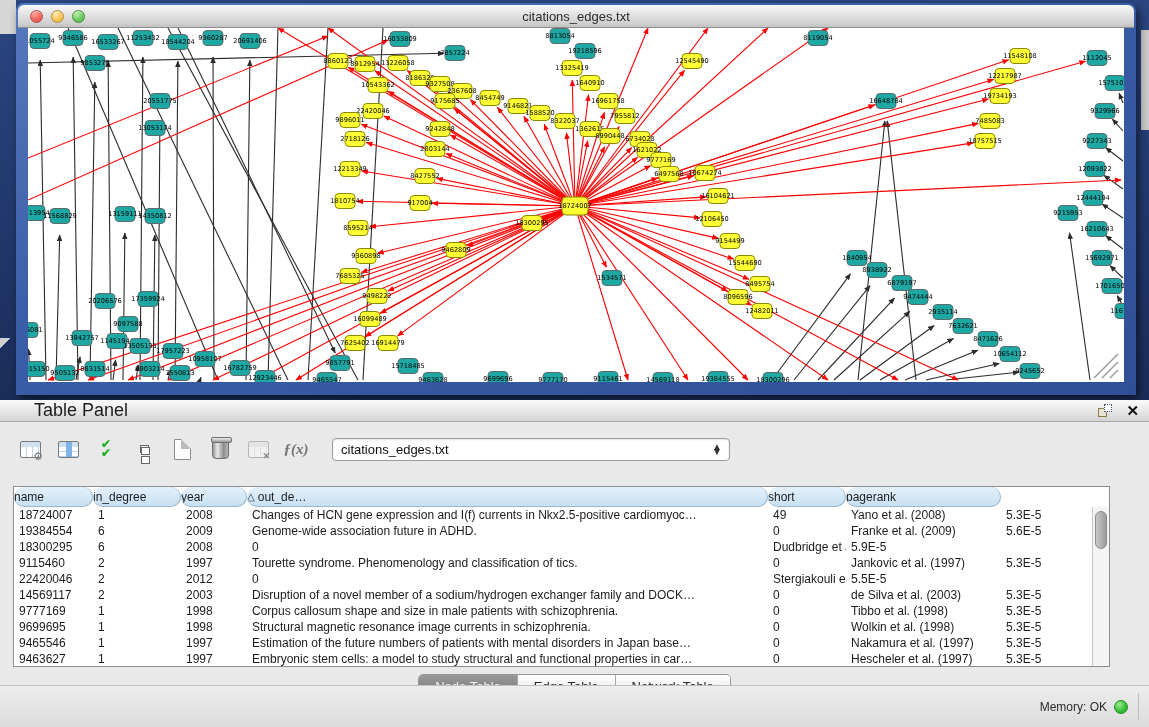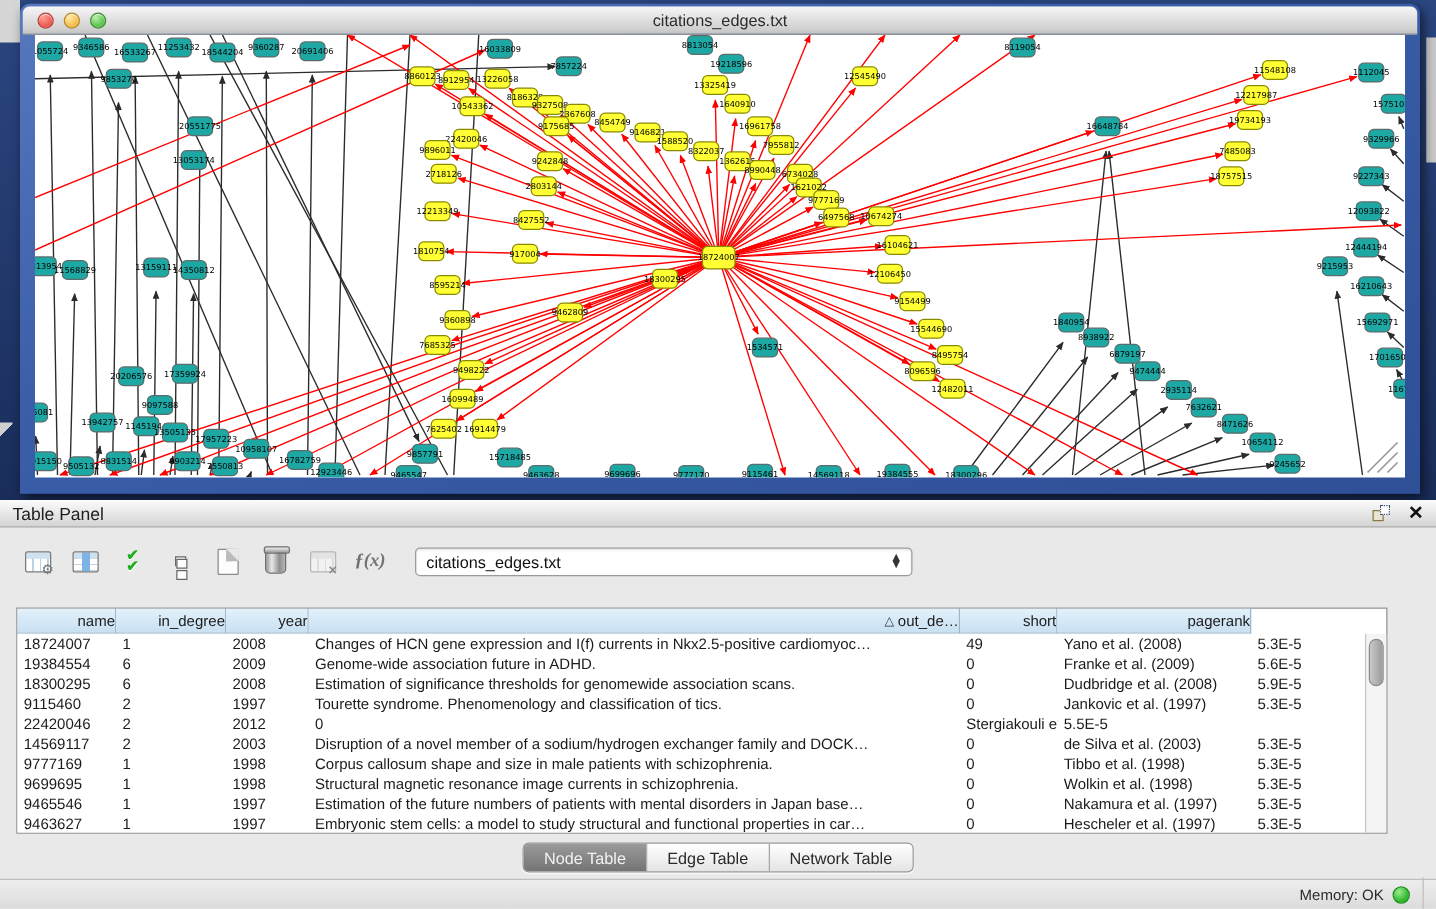--- a/index.html
+++ b/index.html
@@ -26,21 +26,21 @@
   .light.yellow{ background:radial-gradient(circle at 35% 30%, #ffe9a8,#f5bf4f 60%); border:1px solid #b28a29;}
   .light.green { background:radial-gradient(circle at 35% 30%, #b8f0a8,#61c455 60%); border:1px solid #3e8f33;}
   .win-title { position:absolute; left:0; right:0; text-align:center; font-size:13px; color:#2b2b2b; }
   .net-canvas { position:absolute; left:12px; top:25px; width:1096px; height:354px; background:#ffffff; overflow:hidden; }
   .net-canvas svg { display:block; }
 
   
   .table-panel { position:absolute; left:0; top:400px; width:1149px; height:327px; background:#e9e9e9; }
   .panel-header { height:22px; background:linear-gradient(#fbfbfb,#d4d4d4); border-bottom:1px solid #a8a8a8;
     display:flex; align-items:center; padding:0 10px; }
-  .panel-title { font-size:14px; color:#1d1d1d; }
+  .panel-title { font-size:18px; color:#1d1d1d;margin-left:24px; }
   .ph-actions { margin-left:auto; display:flex; align-items:center; gap:14px; }
   .float-ic { position:relative; width:14px; height:13px; }
   .float-ic .b1 { position:absolute; left:0; top:4px; width:9px; height:9px; border:1.5px solid #8a7a4a; background:#e9e4d2;}
   .float-ic .b2 { position:absolute; right:0; top:0; width:8px; height:8px; border:1.5px dotted #3c4f6e; background:#fff;}
   .close-ic { font-size:15px; font-weight:bold; color:#111; line-height:1; }
 
   .toolbar { display:flex; align-items:center; gap:10px; padding:14px 0 8px 16px; }
   .tbtn { width:28px; height:26px; display:flex; align-items:center; justify-content:center; position:relative; }
   .mini-table { width:21px; height:17px; border:1px solid #7a7a7a; background:
       linear-gradient(#cfe0ef,#cfe0ef) top/100% 5px no-repeat,
@@ -66,38 +66,38 @@
   .dropdown { margin-left:12px; width:398px; height:23px; background:#fff; border:1px solid #9b9b9b; border-radius:4px;
      display:flex; align-items:center; padding:0 8px; font-size:13px; color:#111;
      box-shadow:inset 0 1px 2px rgba(0,0,0,.12); }
   .dropdown .stepper { margin-left:auto; font-size:10px; color:#333; letter-spacing:-1px; line-height:.55; text-align:center;}
 
   .grid-wrap { position:absolute; left:13px; top:86px; width:1097px; height:181px; background:#fff;
      border:1px solid #8e8e8e; }
   .hdr-row, .data-row { display:grid; grid-template-columns:79px 88px 66px 521px 78px 155px 92px; }
   .hdr-row { height:20px; }
   .hdr-cell { background:linear-gradient(#e3f1fb,#c8e0f2); border-right:1px solid #9ab7cc; border-bottom:1px solid #9ab7cc;
-     font-size:12px; color:#1c1c1c; display:flex; align-items:center; justify-content:flex-end; overflow:hidden; white-space:nowrap;}
+     font-size:12px; color:#1c1c1c; display:flex; align-items:center; justify-content:flex-start; overflow:hidden; white-space:nowrap;border-radius:10px;}
   .hdr-cell .tri { font-size:10px; margin-right:3px; color:#234; }
   .rows { position:absolute; left:0; top:20px; right:17px; bottom:0; overflow:hidden; background:#fff;}
   .data-row { height:16px; }
   .cell { font-size:12px; color:#1b1b1b; white-space:nowrap; overflow:hidden; padding:0 4px 0 5px; line-height:16px; }
   .vscroll { position:absolute; right:0; top:20px; width:17px; bottom:0; background:#f4f4f4; border-left:1px solid #c6c6c6;}
   .vthumb { position:absolute; left:2px; right:2px; top:4px; height:38px; border-radius:7px;
      background:linear-gradient(90deg,#c9c9c9,#9c9c9c); border:1px solid #8d8d8d;}
 
   .tabbar { position:absolute; left:0; right:0; top:271px; height:30px; display:flex; justify-content:center; align-items:center;}
   .seg { display:flex; height:24px; border:1px solid #979797; border-radius:5px; overflow:hidden;
      box-shadow:0 1px 1px rgba(255,255,255,.8), inset 0 1px 0 rgba(255,255,255,.5); }
   .seg button { border:none; outline:none; font-family:inherit; font-size:13px; padding:0 16px; cursor:default;
      background:linear-gradient(#ffffff,#e4e4e4); color:#2a2a2a; border-right:1px solid #a8a8a8;}
   .seg button:last-child { border-right:none; }
   .seg button.sel { background:linear-gradient(#9a9a9a,#747474); color:#f2f2f2; }
 
-  .statusbar { position:absolute; left:0; right:0; bottom:0; height:24px; background:linear-gradient(#ededed,#dcdcdc);
+  .statusbar { position:absolute; left:0; right:0; bottom:0; height:42px; background:linear-gradient(#ededed,#dcdcdc);
      border-top:1px solid #bfbfbf; display:flex; align-items:center; justify-content:flex-end; padding-right:10px; }
   .mem-label { font-size:12px; color:#2b2b2b; margin-right:7px; }
   .led { width:14px; height:14px; border-radius:50%; border:1px solid #1f8f1f;
      background:radial-gradient(circle at 35% 30%, #9bed8e,#2eb82e 65%); margin-right:4px;}
   .sb-divider { width:1px; height:27px; background:#bdbdbd; margin-left:6px; }
 </style>
 </head>
 <body>
 
 <div class="net-region">
@@ -830,21 +830,20 @@
           <div class="cell">2009</div>
           <div class="cell">Genome-wide association future in ADHD.</div>
           <div class="cell">0</div>
           <div class="cell">Franke et al. (2009)</div>
           <div class="cell">5.6E-5</div>
         </div>
         <div class="data-row">
           <div class="cell">18300295</div>
           <div class="cell">6</div>
           <div class="cell">2008</div>
-          <div class="cell">Estimation of significance thresholds for genomewide association scans.</div>
           <div class="cell">0</div>
           <div class="cell">Dudbridge et al. (2008)</div>
           <div class="cell">5.9E-5</div>
         </div>
         <div class="data-row">
           <div class="cell">9115460</div>
           <div class="cell">2</div>
           <div class="cell">1997</div>
           <div class="cell">Tourette syndrome. Phenomenology and classification of tics.</div>
           <div class="cell">0</div>

